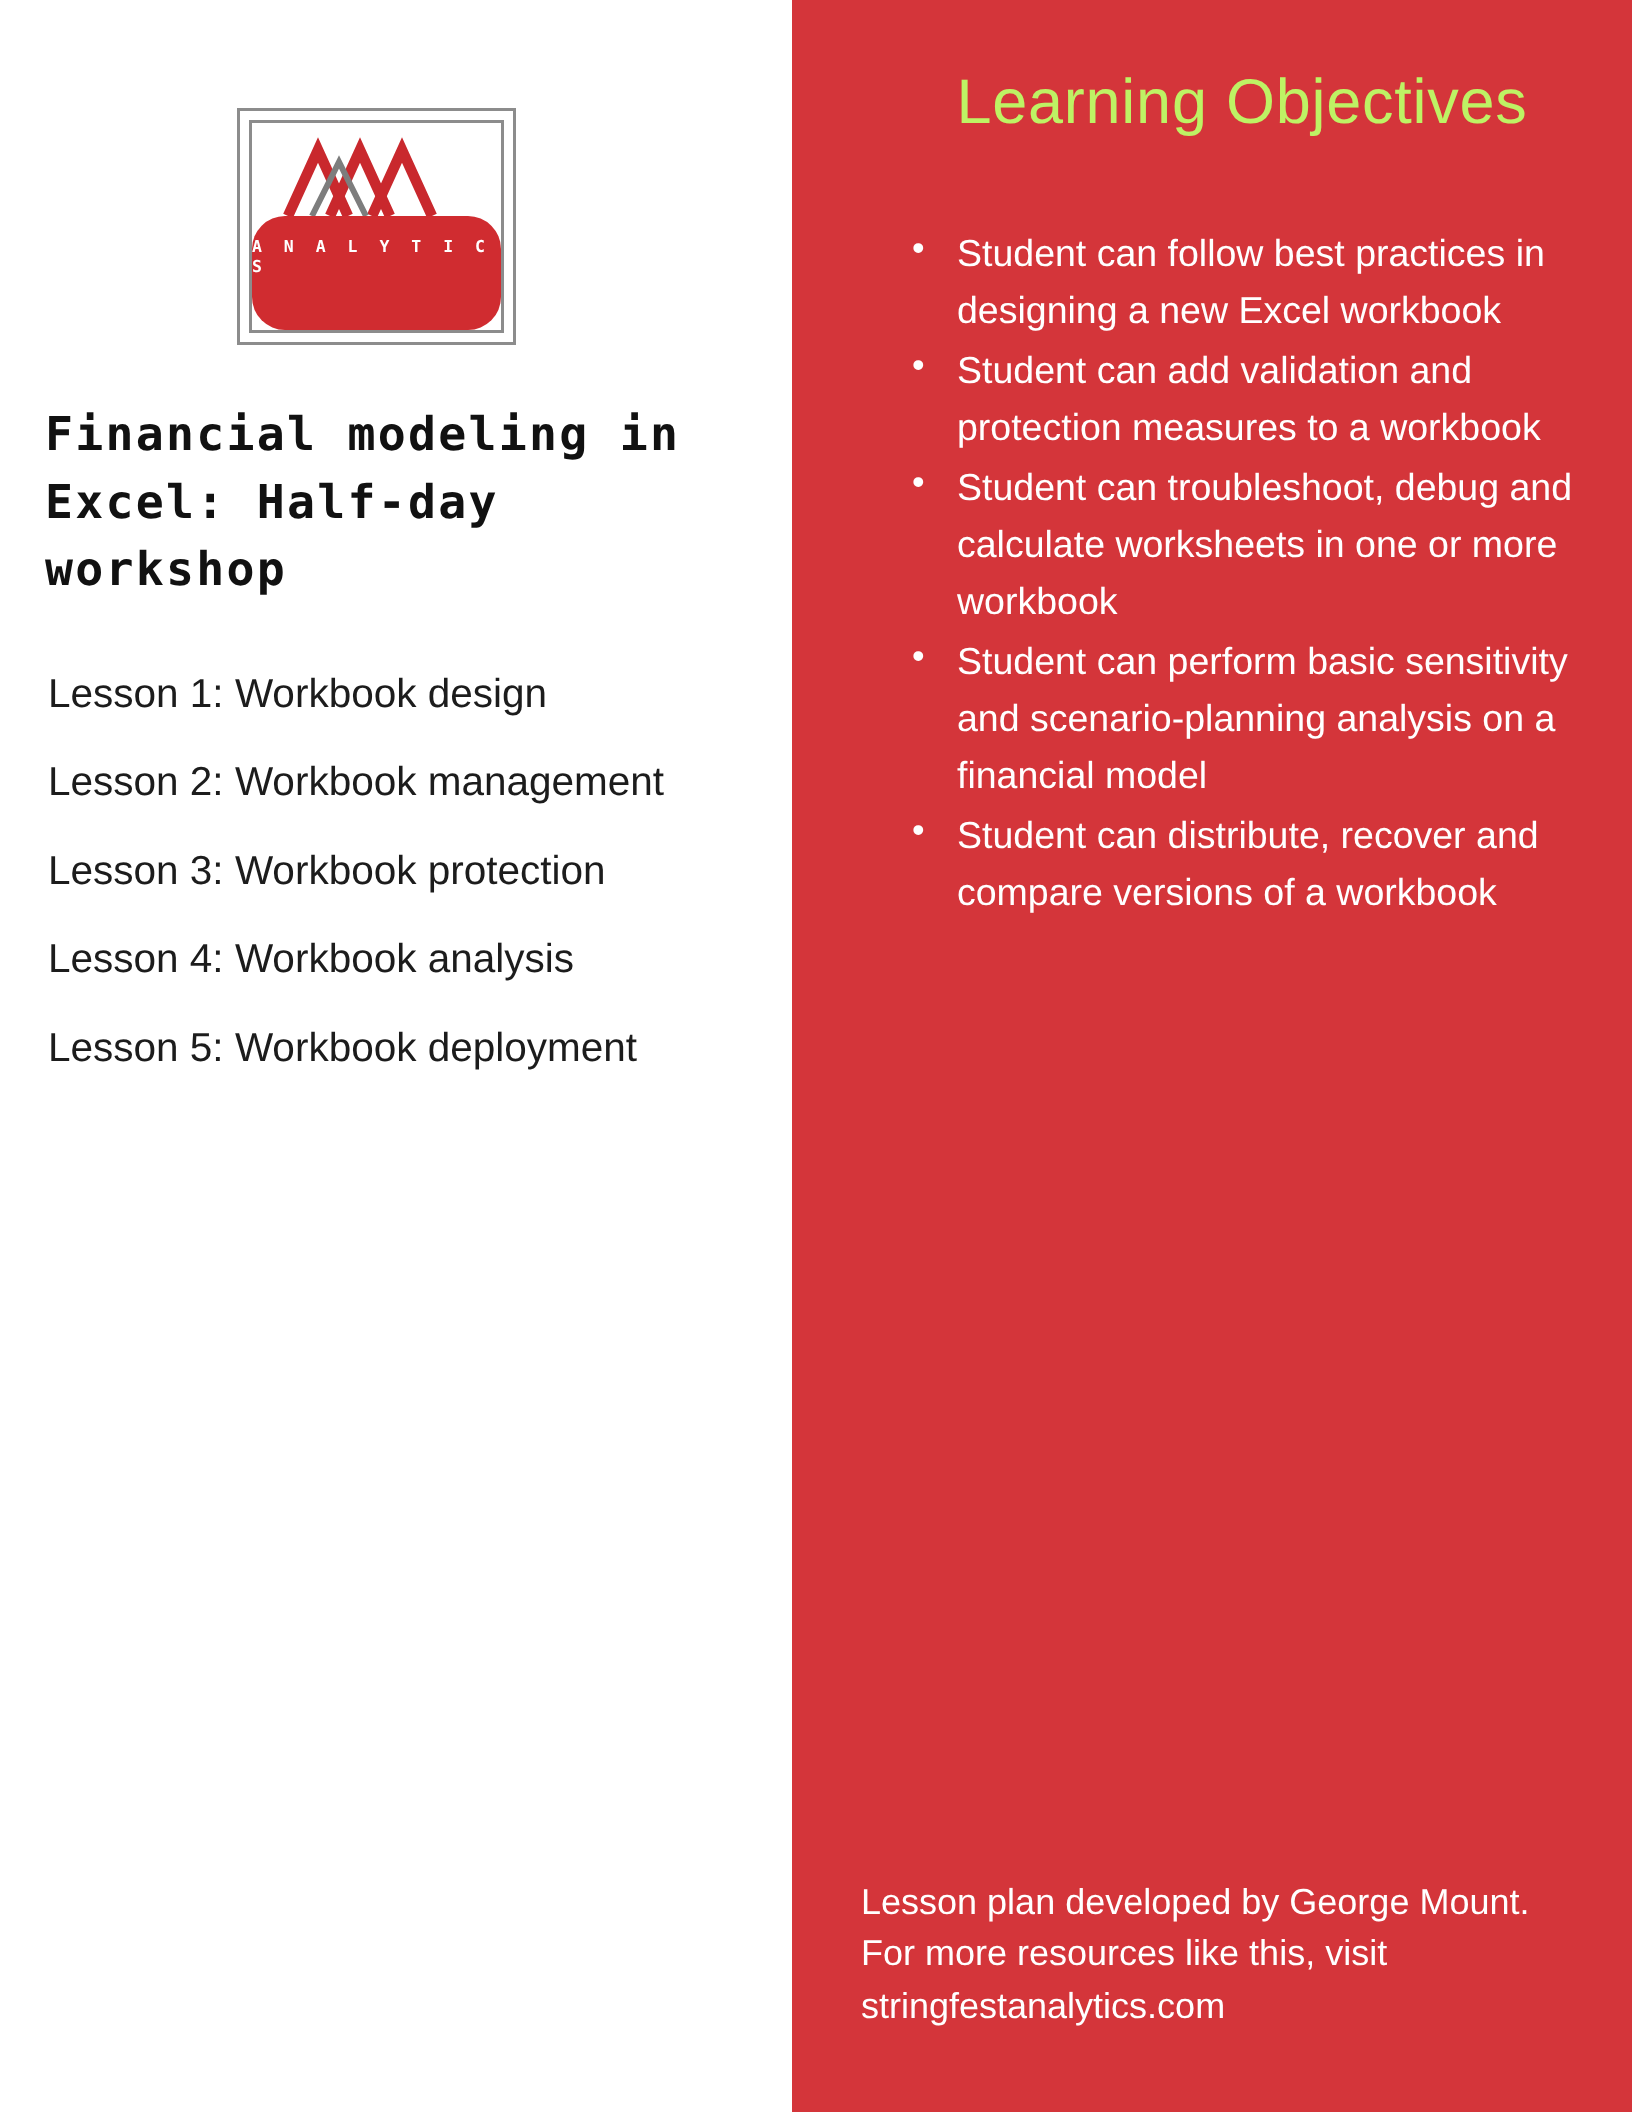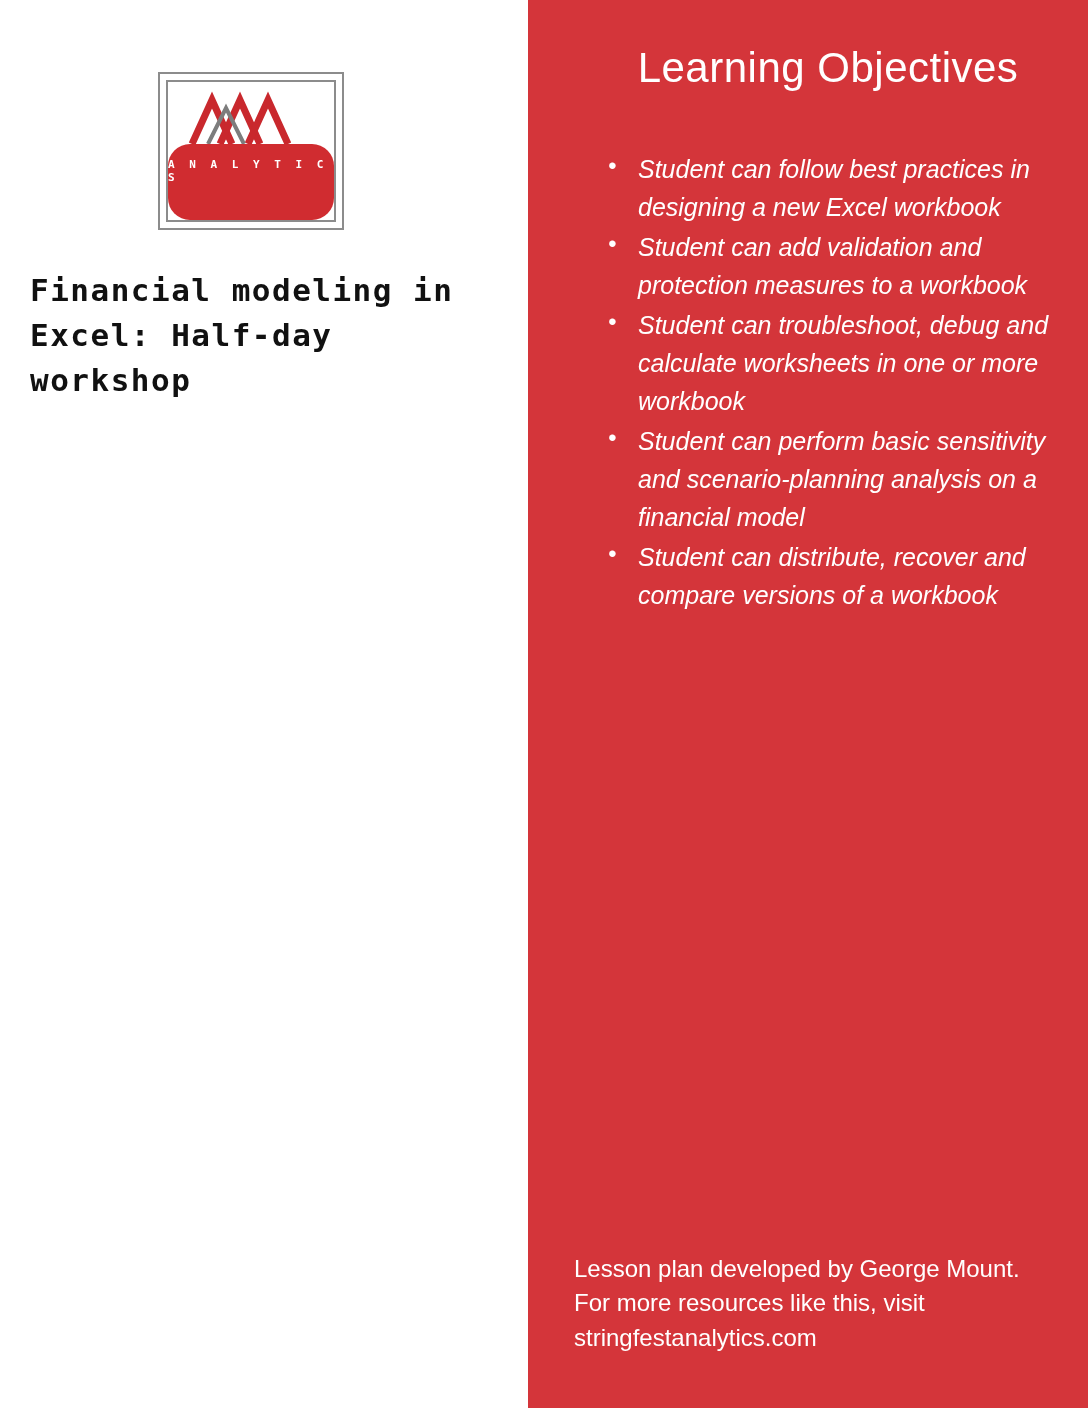--- a/index.html
+++ b/index.html
@@ -122,29 +122,28 @@
     position: relative;
     padding: 0;
   }
 
   .objectives-title {
     margin: 44px 0 0 0;
     text-align: center;
     font-size: 42px;
     font-weight: 400;
     letter-spacing: 0.5px;
-    color: #ffffff;
+    color: #bef264;
     font-family: "Liberation Sans", sans-serif;
     padding-left: 40px;
   }
 
   .objectives-list {
     margin: 58px 32px 0 74px;
     list-style: none;
-    font-style: italic;
   }
 
   .objective-item {
     position: relative;
     font-size: 25px;
     line-height: 1.52;
     color: #ffffff;
     margin-bottom: 2px;
     padding-left: 36px;
   }
@@ -189,20 +188,27 @@
         </svg>
         <div class="logo-word">STRINGFEST</div>
         <div class="logo-red-band">
           <div class="logo-sub">A N A L Y T I C S</div>
         </div>
       </div>
     </div>
 
     <h1 class="doc-title">Financial modeling in Excel: Half-day workshop</h1>
 
+    <div class="lesson-list">
+      <div class="lesson-item">Lesson 1: Workbook design</div>
+      <div class="lesson-item">Lesson 2: Workbook management</div>
+      <div class="lesson-item">Lesson 3: Workbook protection</div>
+      <div class="lesson-item">Lesson 4: Workbook analysis</div>
+      <div class="lesson-item">Lesson 5: Workbook deployment</div>
+    </div>
   </div>
 
   <div class="right-col">
 
     <h2 class="objectives-title">Learning Objectives</h2>
 
     <ul class="objectives-list">
       <li class="objective-item">Student can follow best practices in designing a new Excel workbook</li>
       <li class="objective-item">Student can add validation and protection measures to a workbook</li>
       <li class="objective-item">Student can troubleshoot, debug and calculate worksheets in one or more workbook</li>

